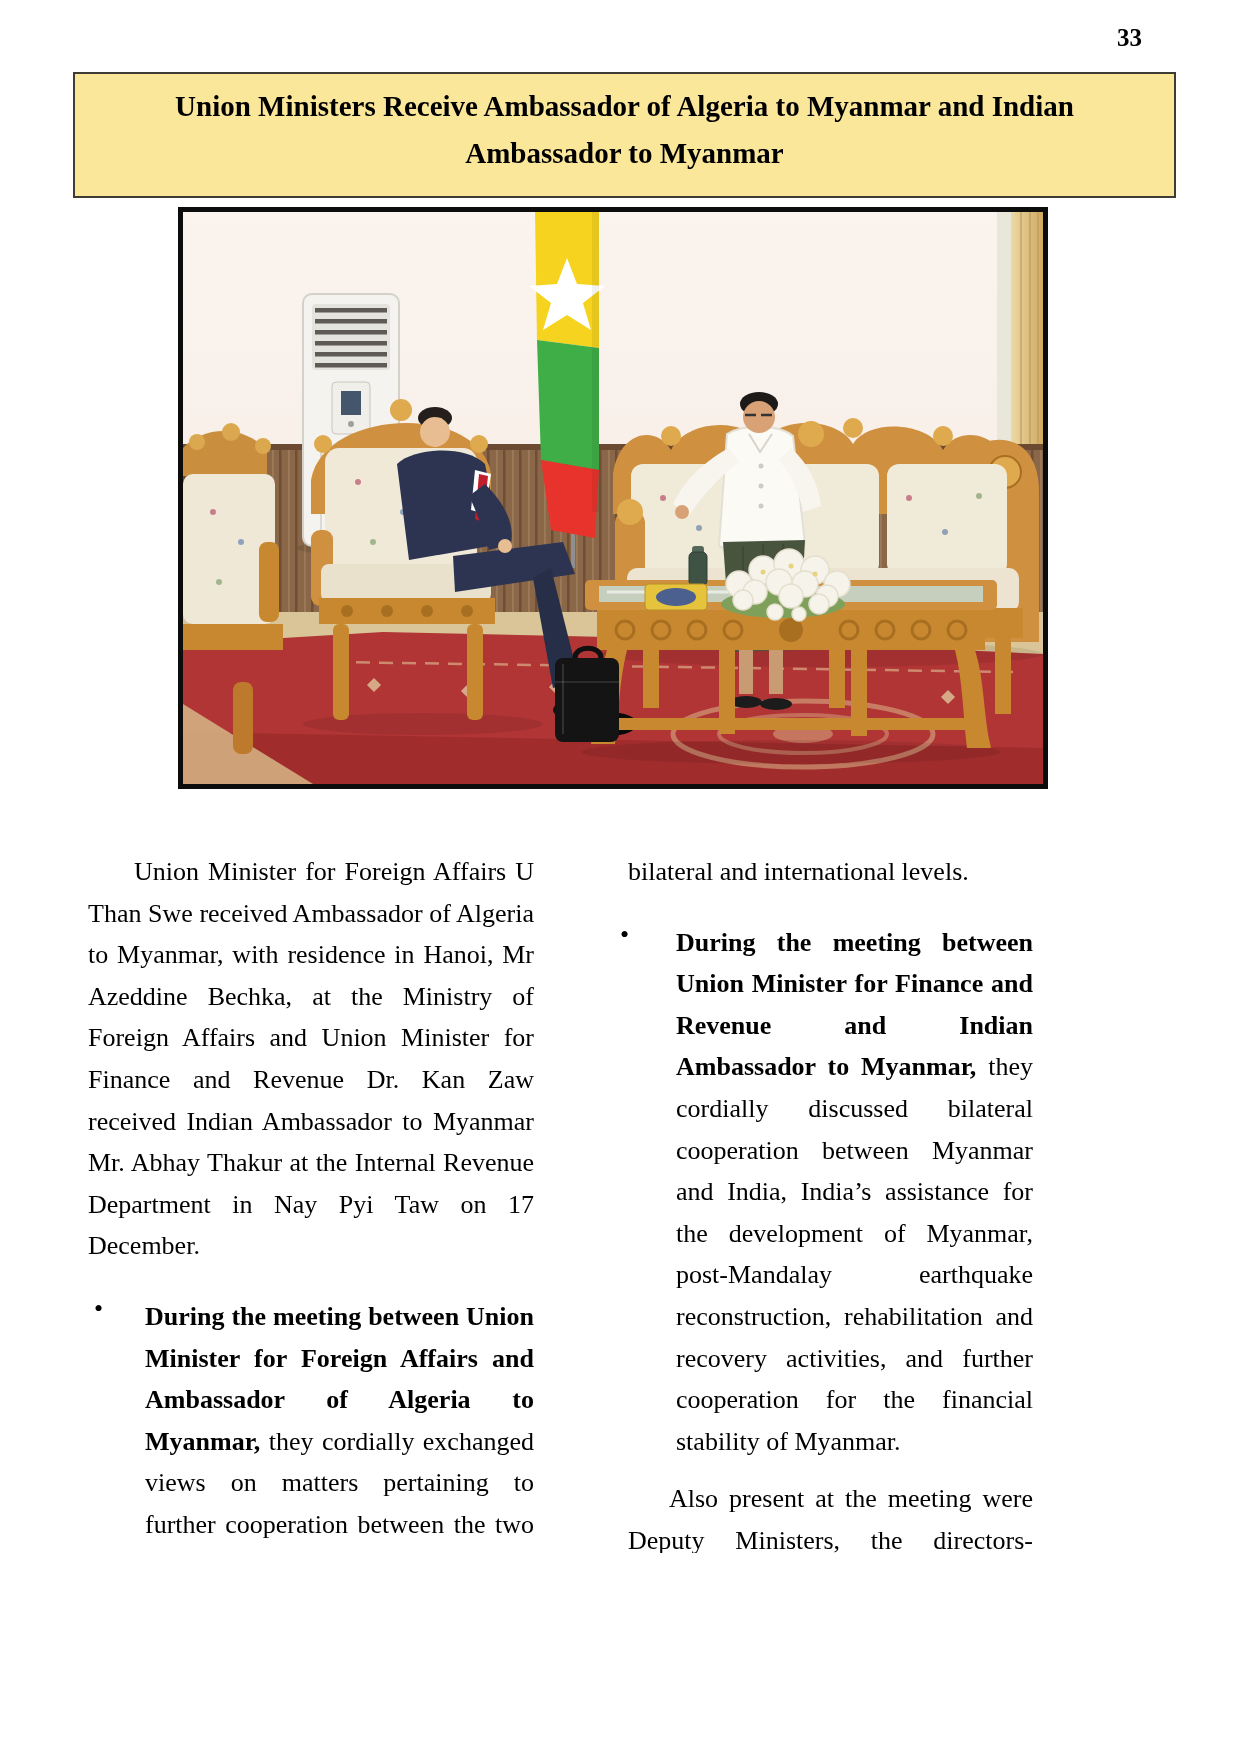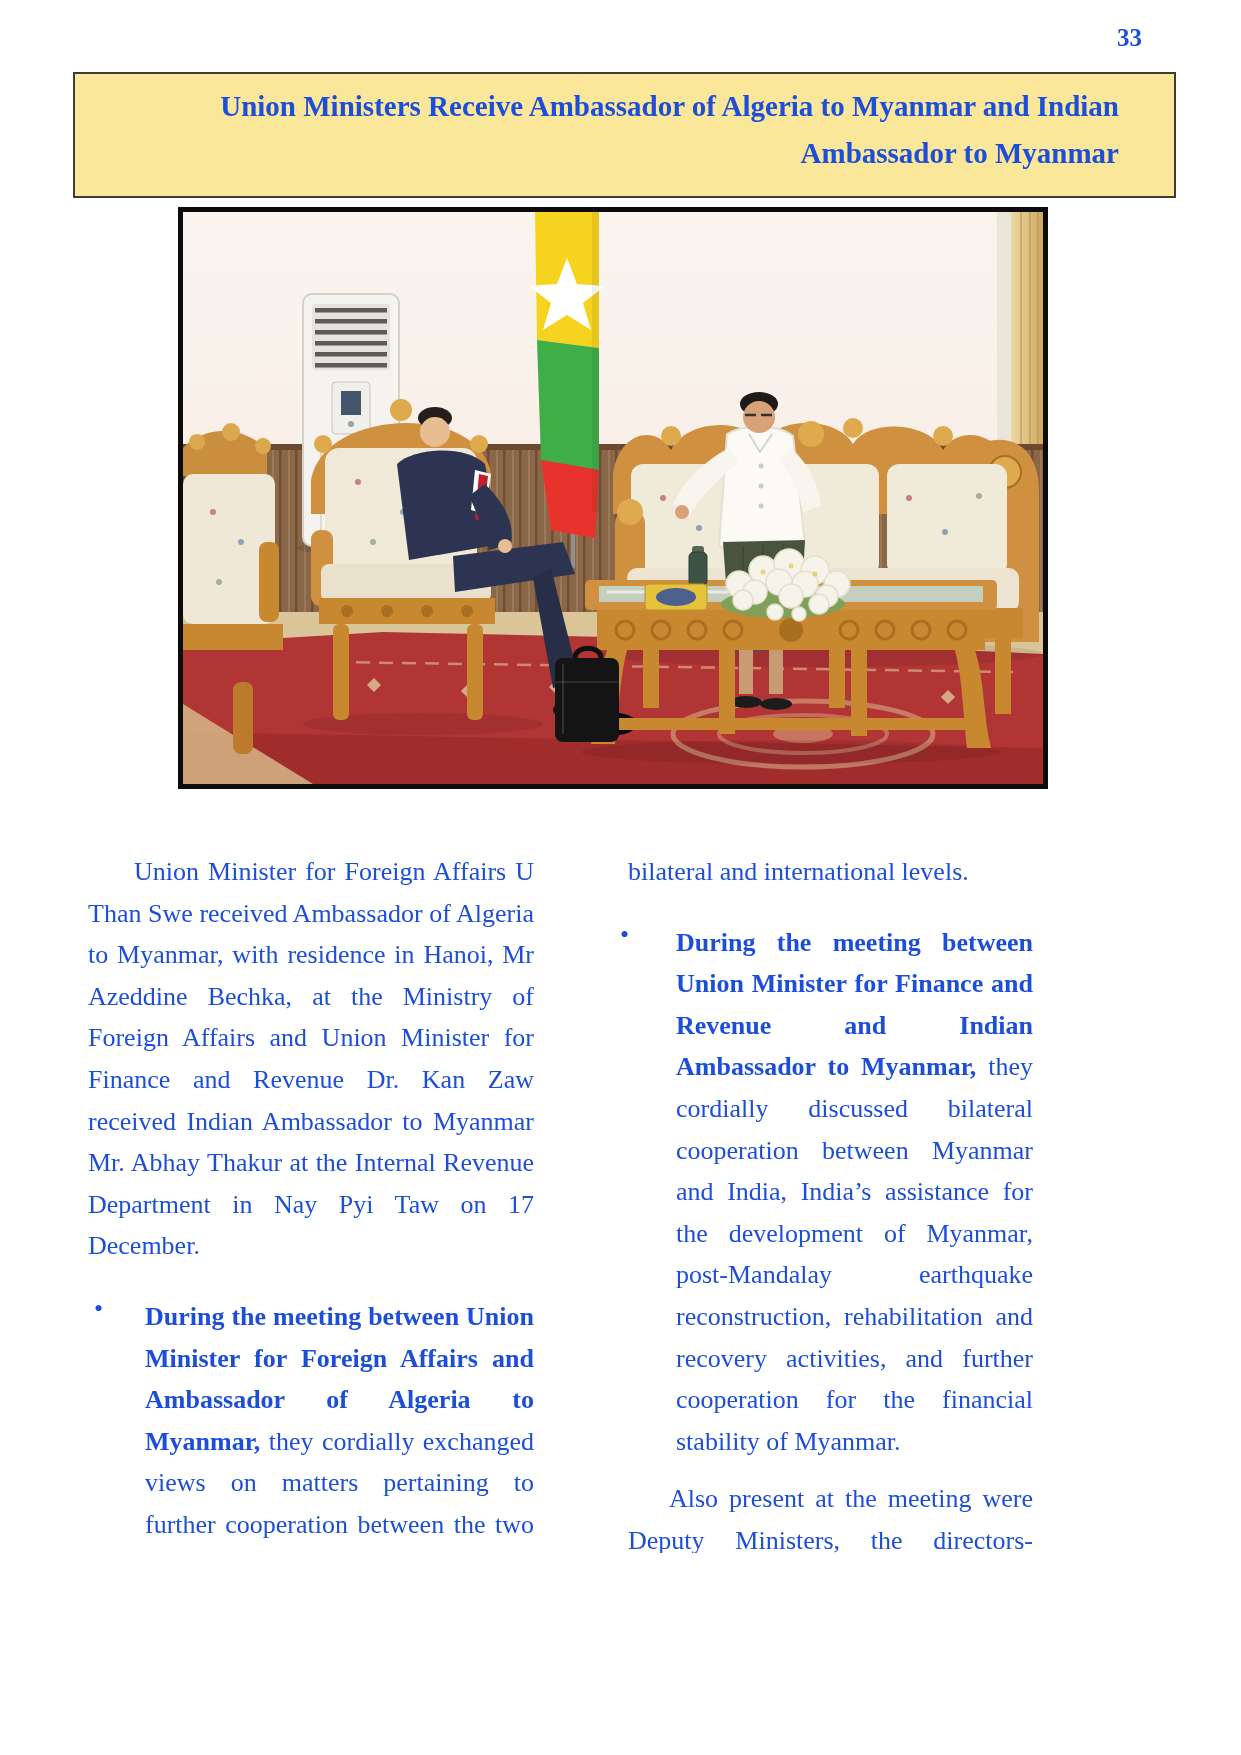--- a/index.html
+++ b/index.html
@@ -1,21 +1,21 @@
 <!DOCTYPE html>
 <html style="--banner_bg: #fbe79a; --flag_yellow: #f5d31f; --flag_green: #3fae47; --flag_red: #e8332d; --carpet_red: #b13535; --wood_gold: #cf9040; --wall_cream: #f8f0e9; --suit_navy: #2c3452; --tie_red: #c21f2c; --panel_brown: #8b6749;"><head>
 <meta charset="utf-8">
 <style>
   html,body{margin:0;padding:0;background:#ffffff;}
   .page{position:relative;width:1241px;height:1553px;background:#ffffff;
-        font-family:"Liberation Serif",serif;color:#1d4ed8;overflow:hidden;}
+        font-family:"Liberation Serif",serif;color:#000000;overflow:hidden;}
   .page-number{position:absolute;top:24px;right:99px;font-size:25px;font-weight:bold;}
   .banner{position:absolute;left:73px;top:72px;width:1103px;height:126px;
           background:var(--banner_bg,#fbe79a);border:2px solid #3f3c33;box-sizing:border-box;}
-  .banner-title{font-weight:bold;font-size:29px;line-height:47px;text-align:right;padding:9px 55px 0;}
+  .banner-title{font-weight:bold;font-size:29px;line-height:47px;text-align:center;padding:9px 55px 0;}
   .photo{position:absolute;left:178px;top:207px;width:860px;height:572px;margin:0;
          border:5px solid #0c0c0c;}
   .photo svg{display:block;width:100%;height:100%;}
   .caption{position:absolute;left:100px;top:801px;width:1040px;text-align:center;
            font-weight:bold;font-size:21.5px;white-space:nowrap;}
   .col{position:absolute;top:843px;font-size:26px;line-height:41.6px;text-align:justify;}
   .col-left{left:80px;width:462px;}
   .col-right{left:620px;width:421px;}
   .col p{margin:8px;}
   .intro{text-indent:46px;}

